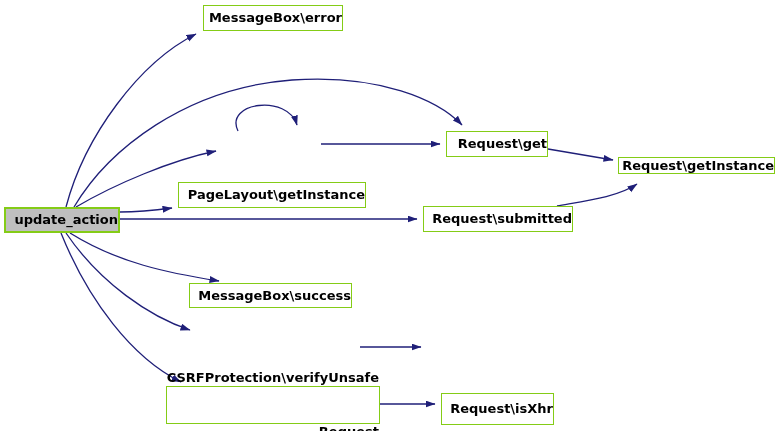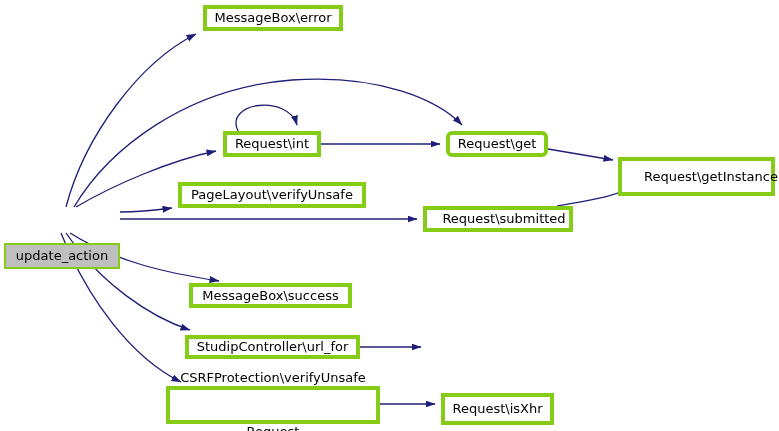--- a/index.html
+++ b/index.html
@@ -24,37 +24,37 @@
   }
   .edge {
     fill: none;
     stroke: #1f1f78;
     stroke-width: 1.3;
   }
   .node {
     position: absolute;
     box-sizing: border-box;
     background: #ffffff;
-    border: 4px solid #84cc16;
+    border: 1px solid #84cc16;
     color: #000000;
     font-size: 13px;
     line-height: 1.35;
     display: flex;
     flex-direction: column;
-    align-items: center;
+    align-items: flex-end;
     justify-content: center;
     text-align: center;
     white-space: nowrap;
     cursor: pointer;
+    font-weight: bold;
   }
   .node.current {
     background: #bfbfbf;
     border-width: 2px;
     cursor: default;
-    margin-top: 36px;
   }
 </style>
 </head>
 <body>
 
 <div class="canvas">
 
   <svg class="edges" width="779" height="431" viewBox="0 0 779 431" xmlns="http://www.w3.org/2000/svg">
     <defs>
       <marker id="arrow" markerUnits="userSpaceOnUse" markerWidth="11" markerHeight="8" refX="9.5" refY="3.5" orient="auto">
@@ -78,47 +78,41 @@
   </svg>
 
   <div class="node current" style="left:4px; top:207px; width:116px; height:26px;">
     <span>update_action</span>
   </div>
 
   <div class="node" style="left:203px; top:5px; width:140px; height:26px;">
     <span>MessageBox\error</span>
   </div>
 
-  <div class="node" style="left:223px; top:131px; width:98px; height:26px;">
-    <span>Request\int</span>
-  </div>
 
-  <div class="node" style="left:446px; top:131px; width:102px; height:26px;border-radius:6px;">
+  <div class="node" style="left:446px; top:131px; width:102px; height:26px;">
     <span>Request\get</span>
   </div>
 
-  <div class="node" style="left:618px; top:157px; width:157px; height:39px;padding-left:29px;">
+  <div class="node" style="left:618px; top:157px; width:157px; height:17px;padding-left:29px;">
     <span>Request\getInstance</span>
   </div>
 
   <div class="node" style="left:178px; top:182px; width:188px; height:26px;">
-    <span>PageLayout\verifyUnsafe</span>
+    <span>PageLayout\getInstance</span>
   </div>
 
   <div class="node" style="left:423px; top:206px; width:150px; height:26px;padding-left:12px;">
     <span>Request\submitted</span>
   </div>
 
   <div class="node" style="left:189px; top:283px; width:163px; height:25px;">
     <span>MessageBox\success</span>
   </div>
 
-  <div class="node" style="left:185px; top:335px; width:175px; height:24px;">
-    <span>StudipController\url_for</span>
-  </div>
 
   <div class="node" style="left:166px; top:386px; width:214px; height:38px;gap:36px;">
     <span>CSRFProtection\verifyUnsafe</span>
     <span>Request</span>
   </div>
 
 
   <div class="node" style="left:441px; top:393px; width:113px; height:32px;">
     <span>Request\isXhr</span>
   </div>

